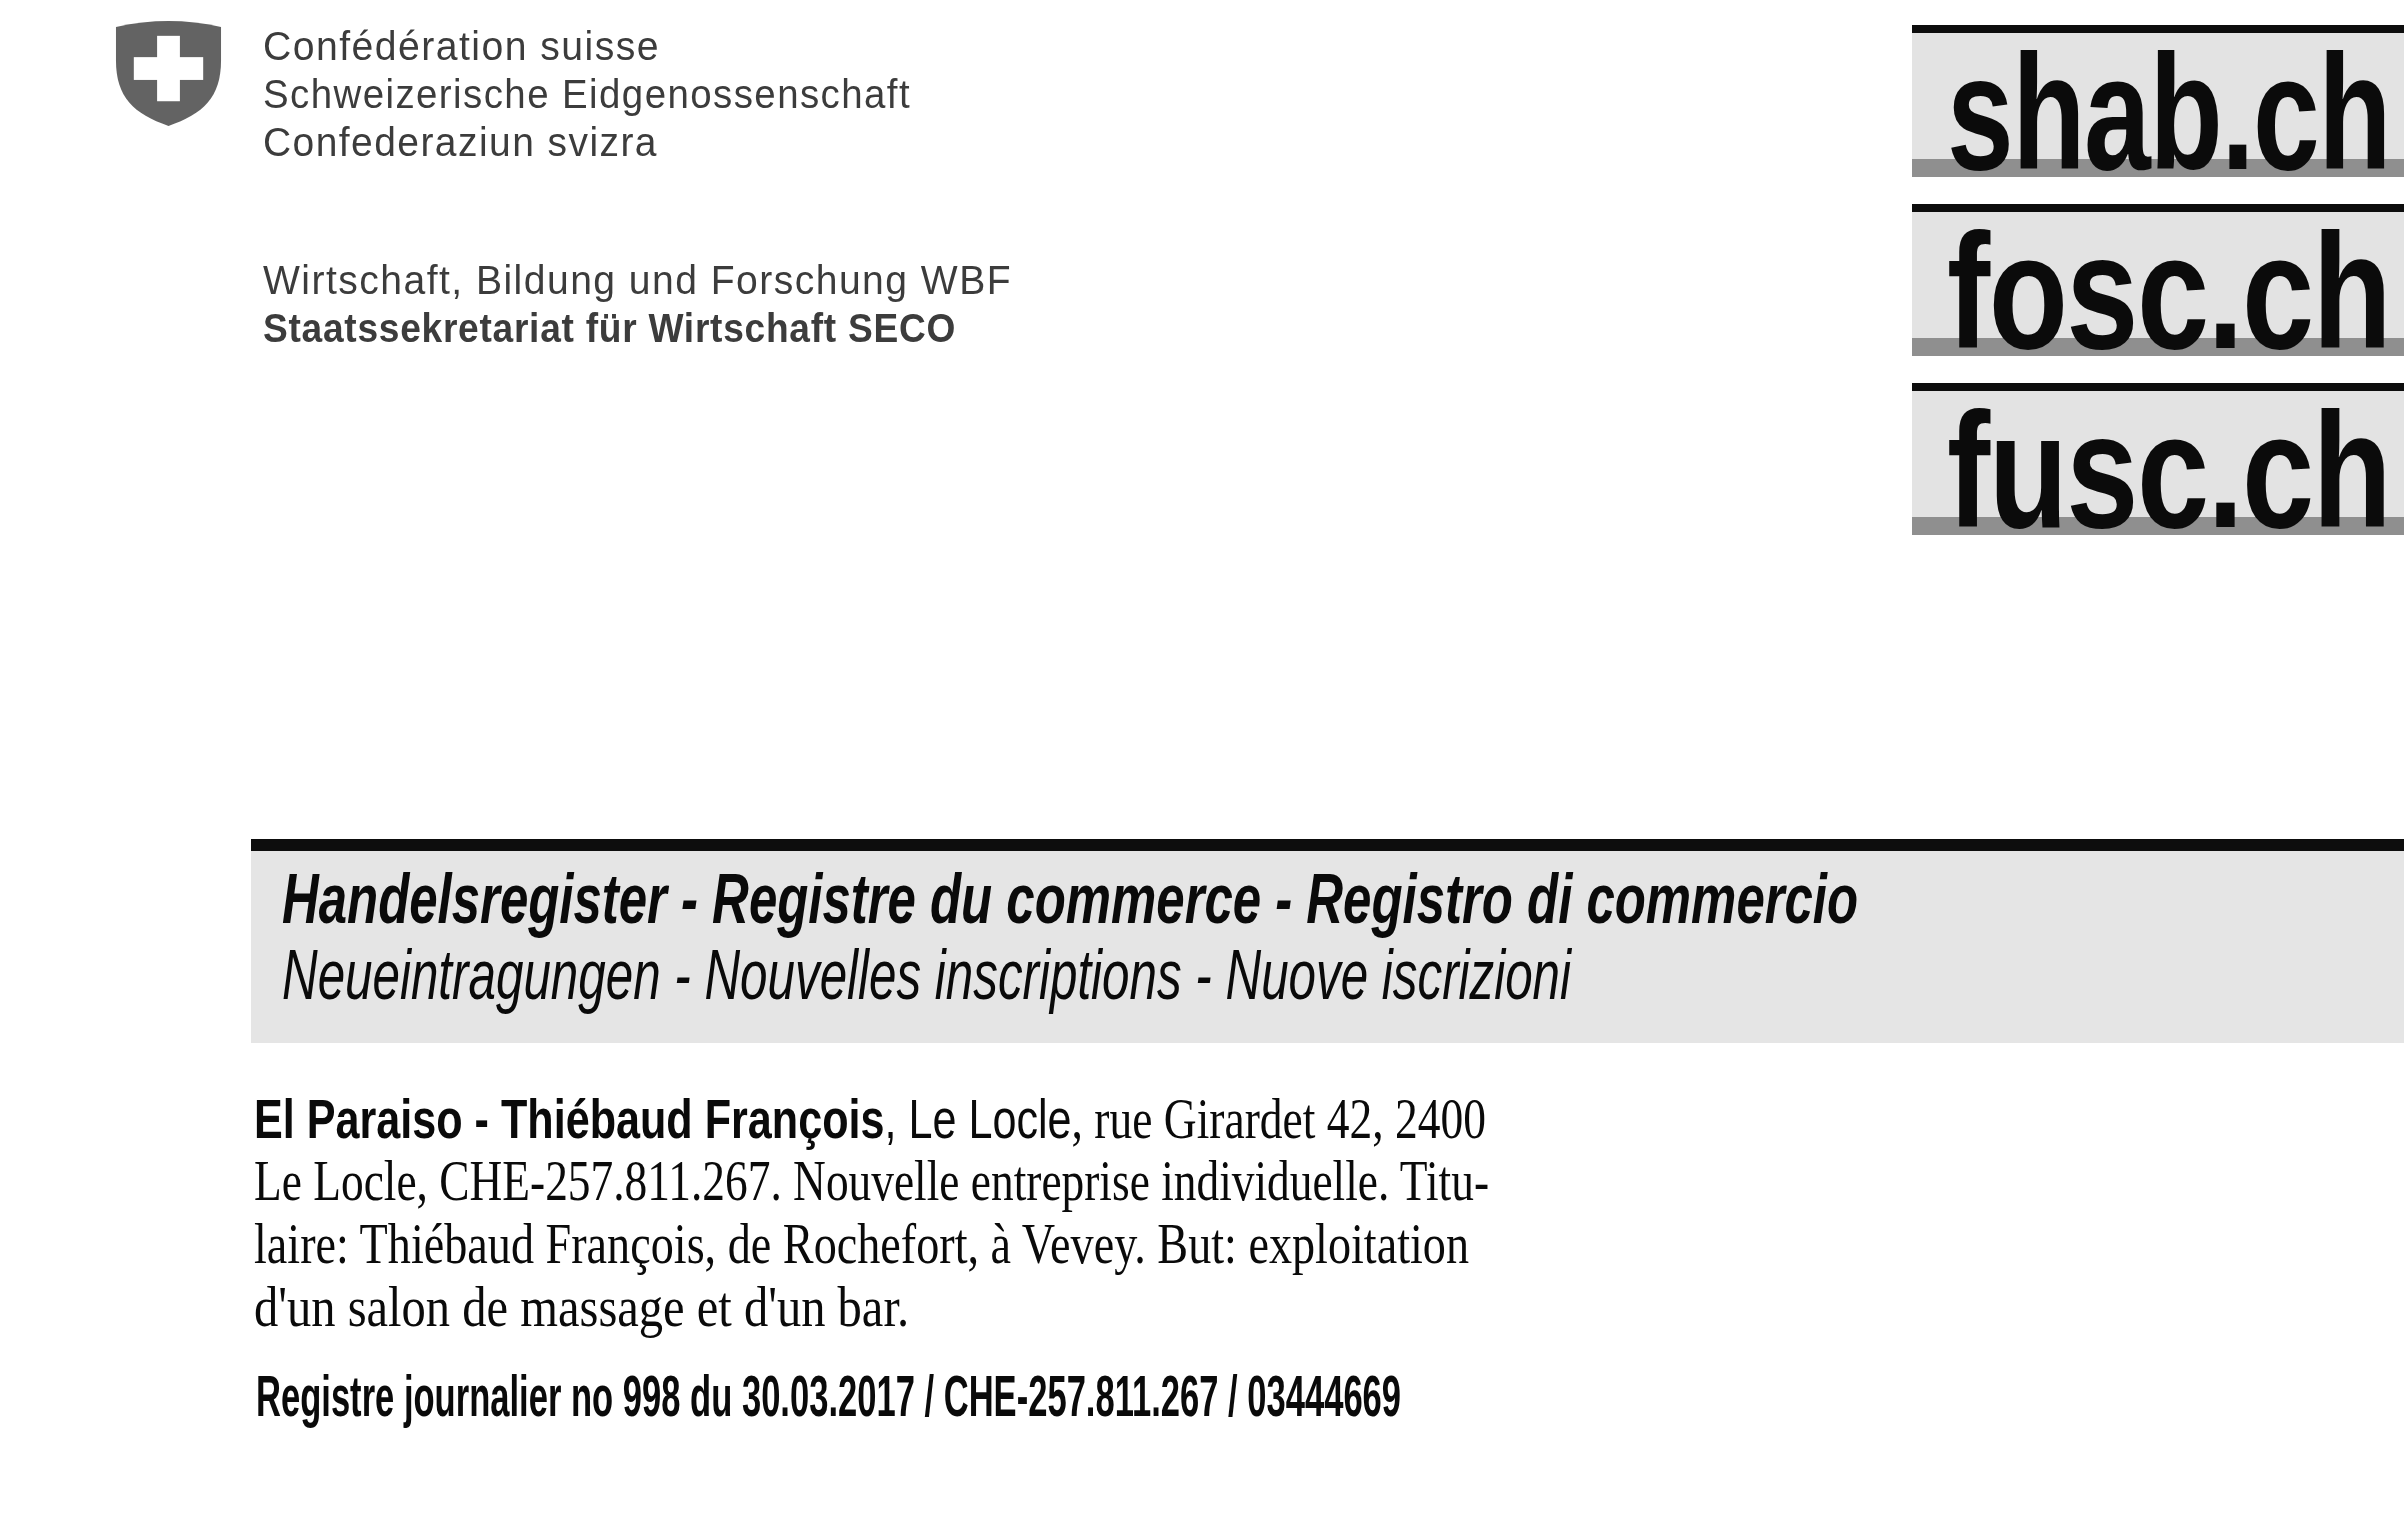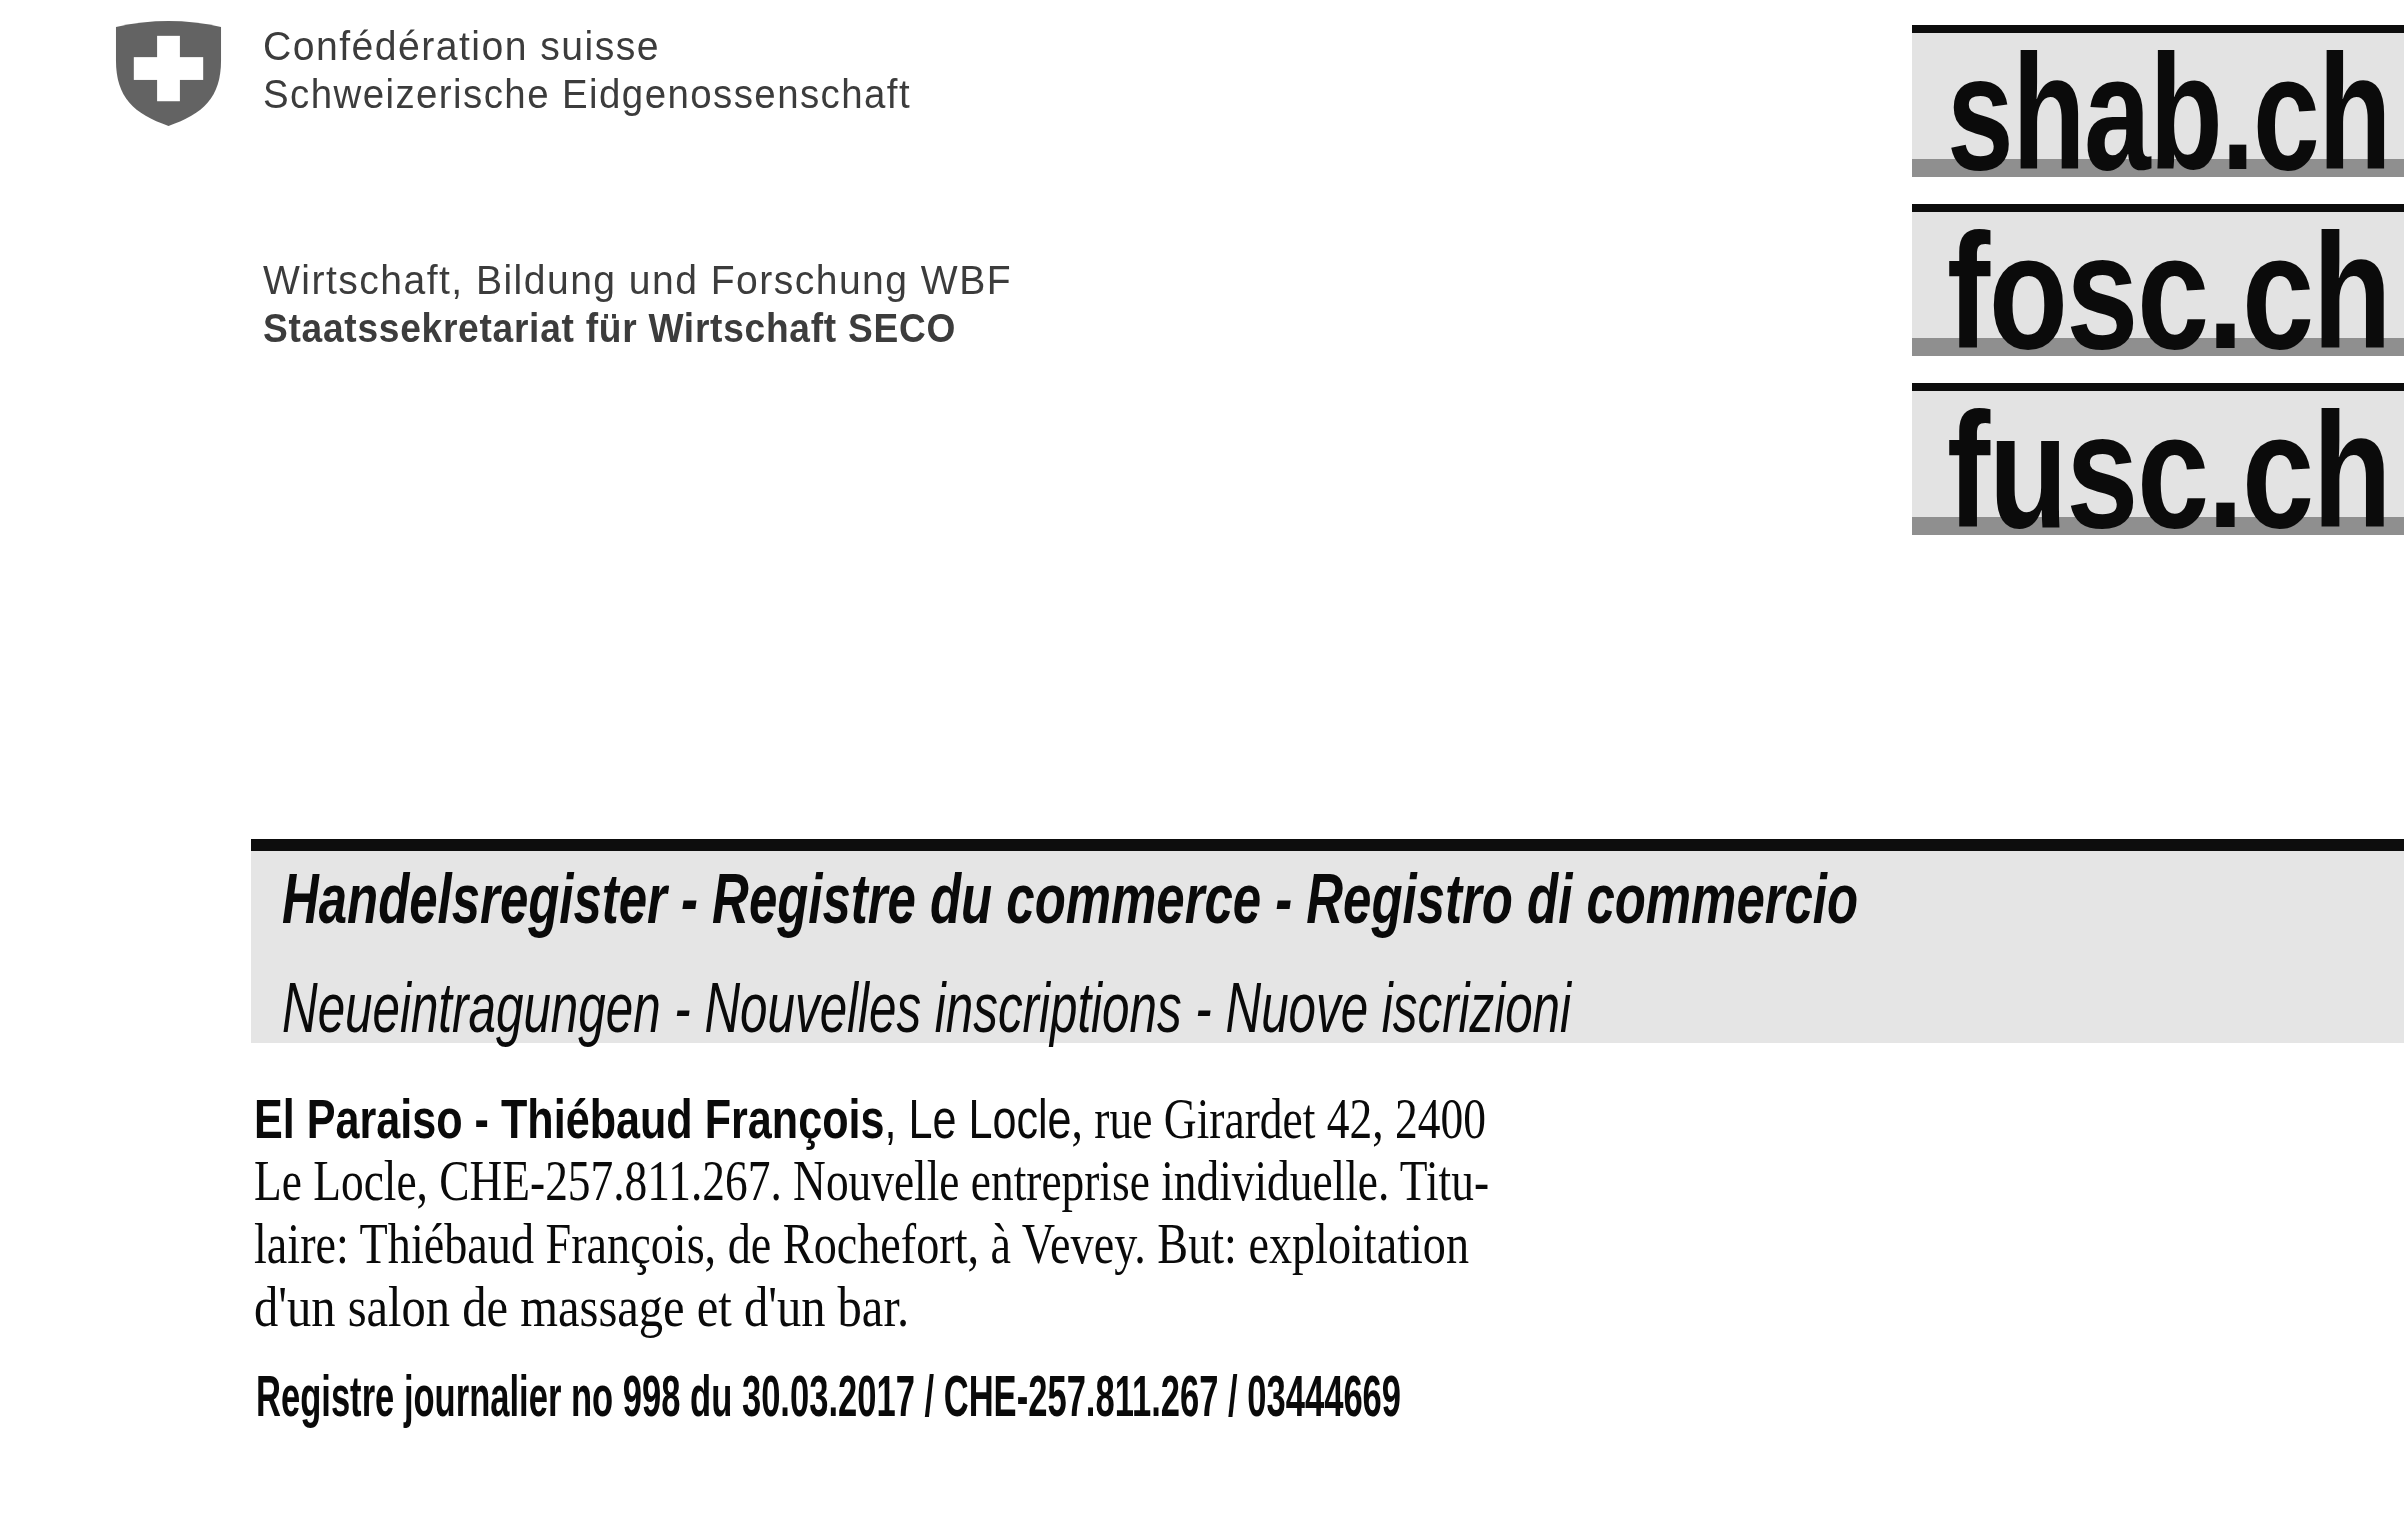--- a/index.html
+++ b/index.html
@@ -36,40 +36,41 @@
   .logo-box .paper{position:absolute;left:0;top:8px;width:100%;height:126px;background:var(--box-bg);}
   .logo-box .strip{position:absolute;left:0;top:134px;width:100%;height:18px;background:var(--box-strip);}
   .logo-box .logo-text{position:absolute;left:35px;top:6px;font-size:164px;line-height:1;
     font-weight:700;letter-spacing:-2px;color:#0b0b0b;z-index:2;}
 
   
   .banner{left:251px;top:839px;width:2154px;height:160px;font-style:italic;}
   .banner .bar{position:absolute;left:0;top:0;width:100%;height:12px;background:var(--bar);}
   .banner .bg{position:absolute;left:0;top:12px;width:100%;height:192px;background:var(--banner-bg);}
   .banner .title{position:absolute;left:31px;top:25px;font-size:70px;line-height:1;font-weight:700;}
-  .banner .subtitle{position:absolute;left:31px;top:101px;font-size:70px;line-height:1;font-weight:400;margin-top:33px;}
+  .banner .subtitle{position:absolute;left:31px;top:101px;font-size:70px;line-height:1;font-weight:400;}
 
   
   .entry-line{left:254px;font-family:"Liberation Serif",serif;font-size:58px;line-height:1;text-align:center;}
   .seg-sans{font-family:"Liberation Sans",sans-serif;font-size:55px;}
   .seg-sans.b{font-weight:700;}
   .footer-line{left:256px;top:1367px;font-size:58px;line-height:1;font-weight:700;}
 </style>
 </head>
 <body>
 
 <svg class="abs coa" viewBox="0 0 114 112" aria-hidden="true">
   <path d="M 4 10 C 40 2 74 2 110 10 L 110 44 C 110 81 92 98 57 110 C 22 98 4 81 4 44 Z" fill="#636363"></path>
   <rect x="45.5" y="19" width="23" height="66" fill="#ffffff"></rect>
   <rect x="22" y="40.5" width="70" height="23" fill="#ffffff"></rect>
 </svg>
 
 <div class="abs fed-block">
   <div><span class="fit" style="transform: scaleX(0.9784);">Confédération suisse</span></div>
   <div><span class="fit" style="transform: scaleX(0.96);">Schweizerische Eidgenossenschaft</span></div>
+  <div><span class="fit" style="transform: scaleX(0.9735);">Confederaziun svizra</span></div>
 </div>
 
 <div class="abs dept-block">
   <div><span class="fit" style="transform: scaleX(0.9767);">Wirtschaft, Bildung und Forschung WBF</span></div>
   <div class="bold"><span class="fit" style="transform: scaleX(0.9274);">Staatssekretariat für Wirtschaft SECO</span></div>
 </div>
 
 <div class="abs logo-box" style="top:25px">
   <div class="topbar"></div>
   <div class="paper"></div>

